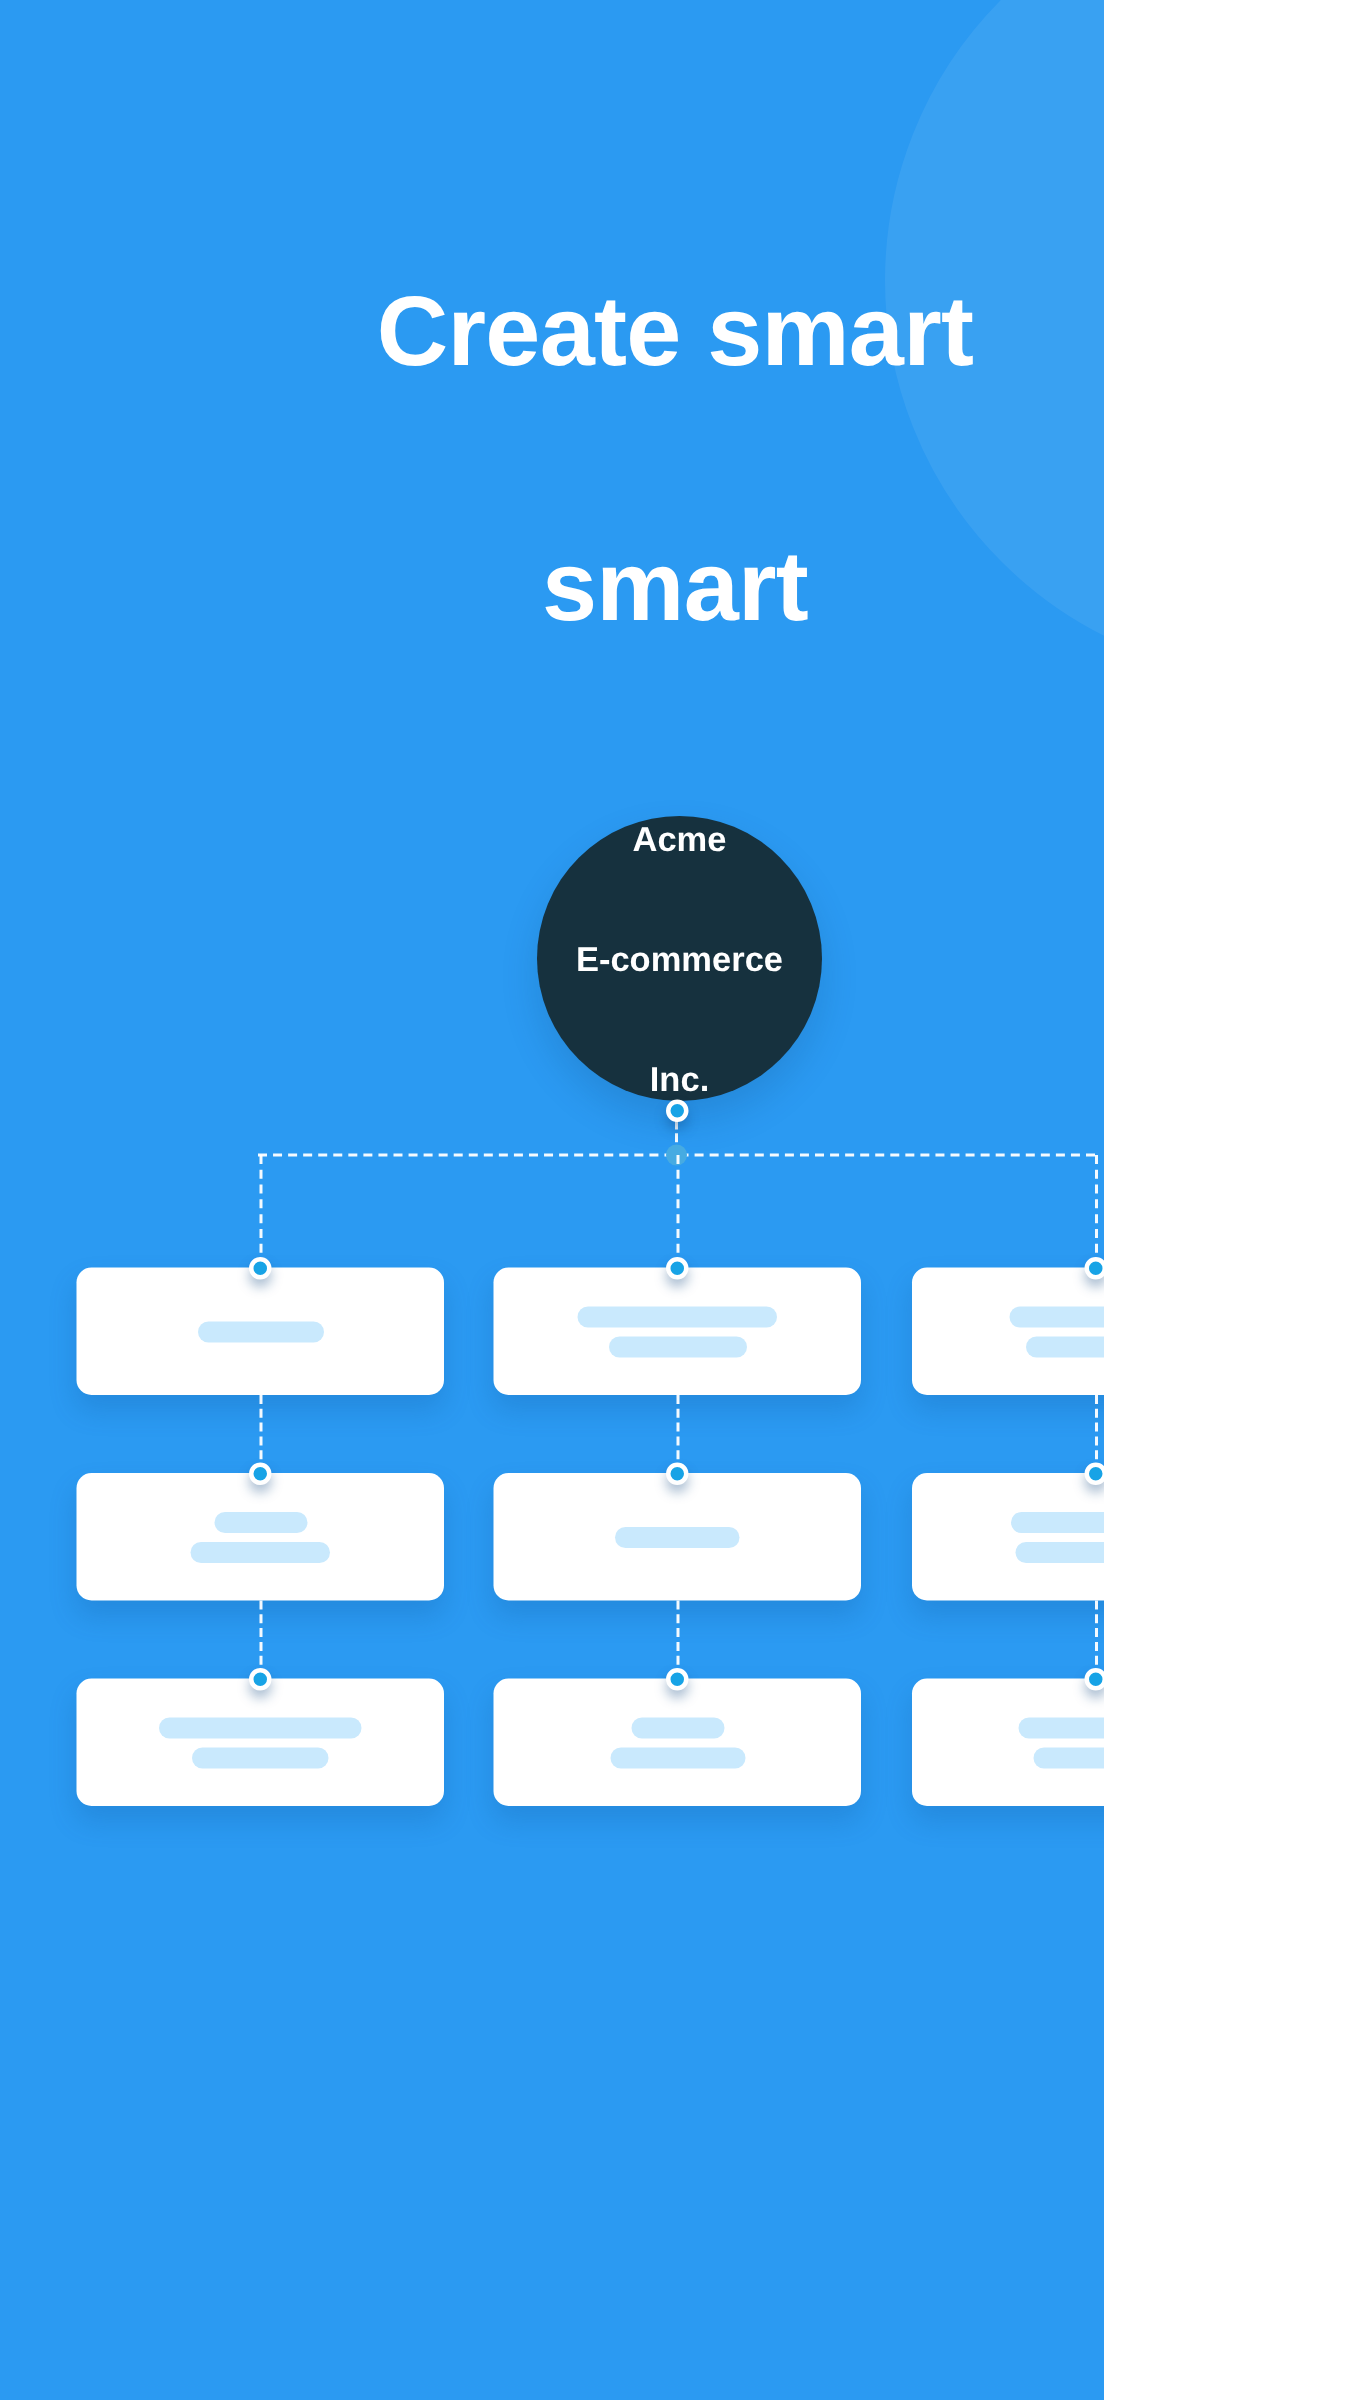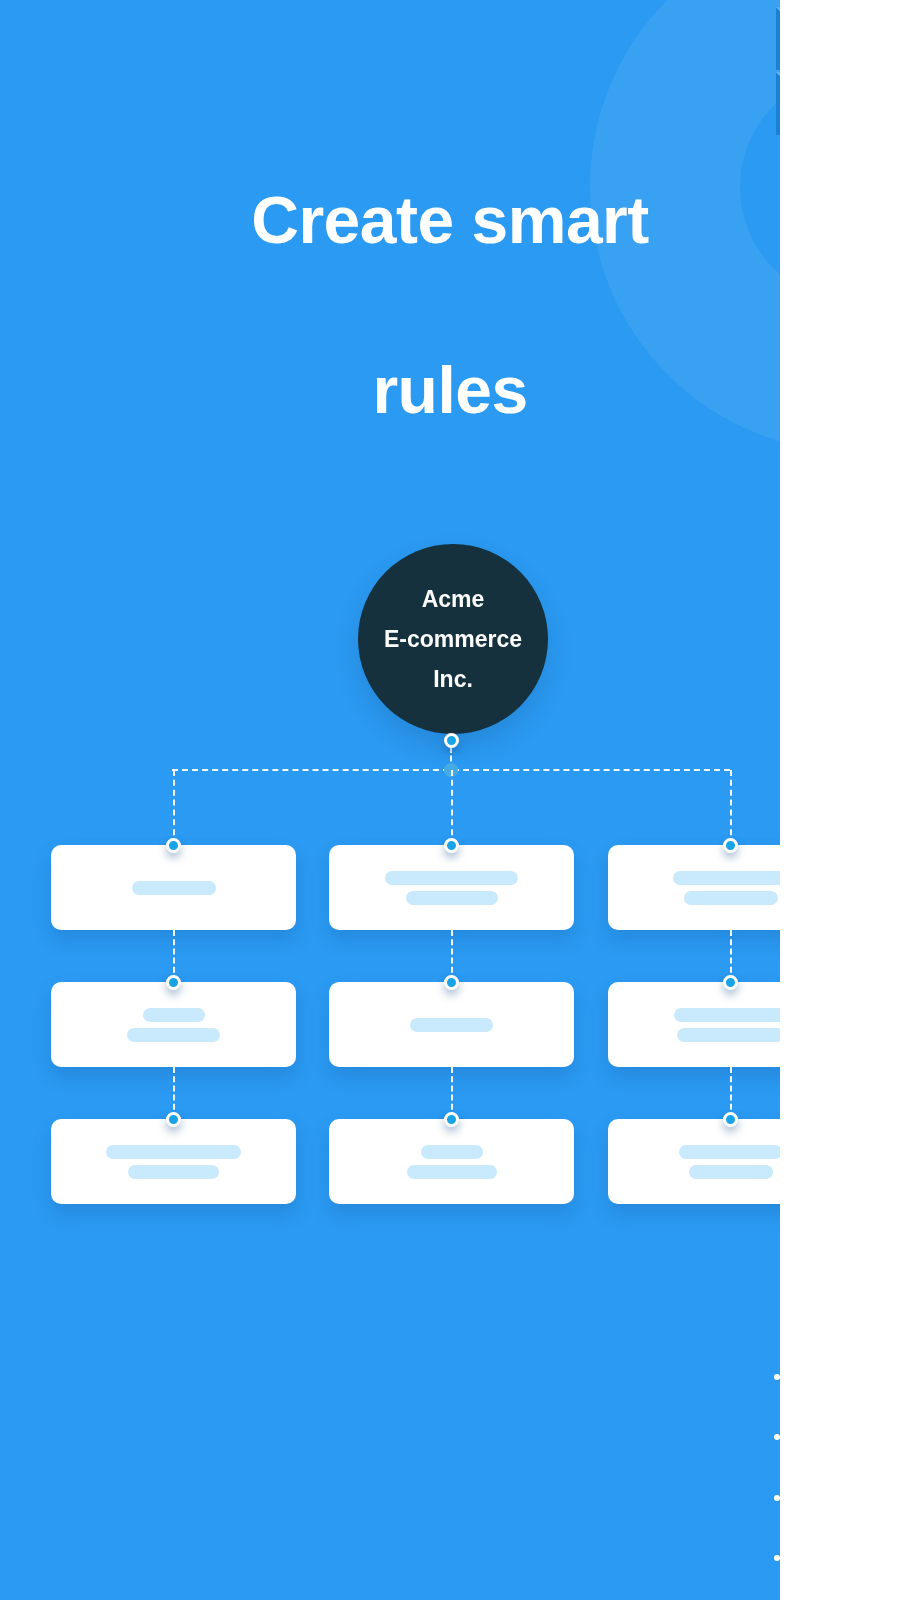--- a/index.html
+++ b/index.html
@@ -2,21 +2,20 @@
 <html><head>
 <meta charset="utf-8">
 <style>
   html,body{margin:0;padding:0;}
   .canvas{
     position:relative;
     width:736px;height:1600px;
     overflow:hidden;
     background:#2b9af2;
     font-family:"Liberation Sans", sans-serif;
-    padding-left:44px;
   }
   
   .ring{
     position:absolute;
     left:590px;top:-78px;
     width:530px;height:530px;
     border-radius:50%;
     border:150px solid rgba(255,255,255,0.07);
     box-sizing:border-box;
   }
@@ -51,26 +50,25 @@
     margin:0;
   }
   
   .root-circle{
     position:absolute;
     left:358px;top:544px;
     width:190px;height:190px;
     border-radius:50%;
     background:#16313e;
     display:flex;flex-direction:column;
-    align-items:center;justify-content:center;
+    align-items:center;justify-content:space-between;
     color:#ffffff;
     font-size:23px;font-weight:700;line-height:30px;
     text-align:center;
     box-shadow:0 12px 24px rgba(10,60,110,0.18);
-    gap:10px;
   }
   
   .vline{
     position:absolute;width:0;
     border-left:2px dashed rgba(255,255,255,0.95);
   }
   .hline{
     position:absolute;height:0;
     border-top:2px dashed rgba(255,255,255,0.95);
   }
@@ -114,21 +112,21 @@
   <div class="tri-grid">
       <div class="tri-cell" style="background: linear-gradient(to right top, rgb(28, 128, 212) 49.6%, transparent 50%), rgba(255, 255, 255, 0.14);"></div>
       <div class="tri-cell" style="background: linear-gradient(to right top, rgb(28, 128, 212) 49.6%, transparent 50%), rgba(255, 255, 255, 0.14);"></div>
       <div class="tri-cell" style="background: linear-gradient(to right top, rgb(28, 128, 212) 49.6%, transparent 50%), rgba(255, 255, 255, 0.14);"></div>
       <div class="tri-cell" style="background: linear-gradient(to right top, rgb(255, 255, 255) 49.6%, transparent 50%), rgba(255, 255, 255, 0.14);"></div>
     </div>
 
   <h1 class="title">
     <span>Create smart</span><br>
     <br>
-    <span>rules</span>
+    <span>smart</span>
   </h1>
 
   <div class="root-circle">
     <span>Acme</span>
     <span>E-commerce</span>
     <span>Inc.</span>
   </div>
 
   <div class="vline" style="left:450px;top:747px;height:23px;"></div>
   <div class="hline" style="left:172px;top:769px;width:558px;"></div>

